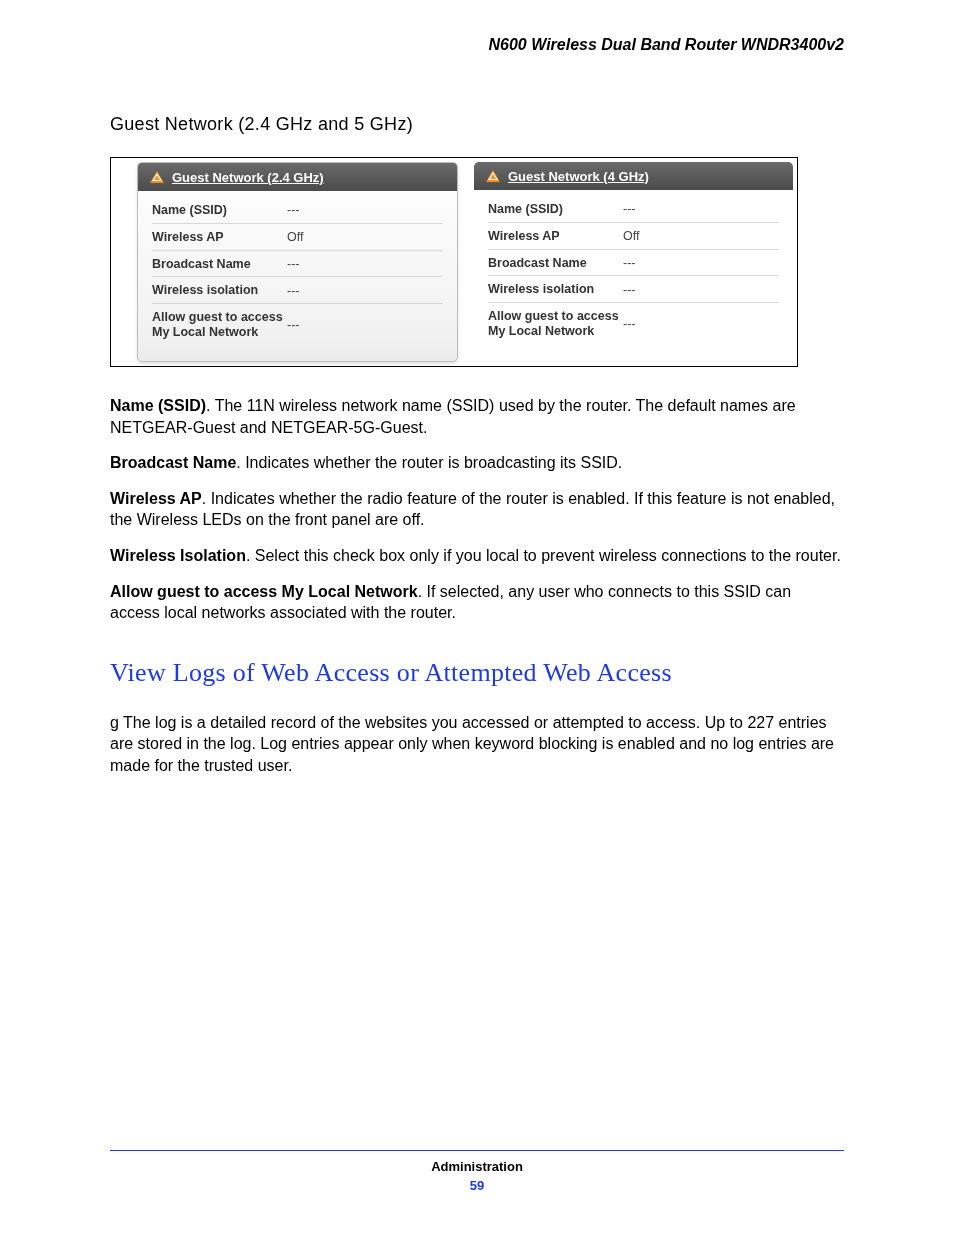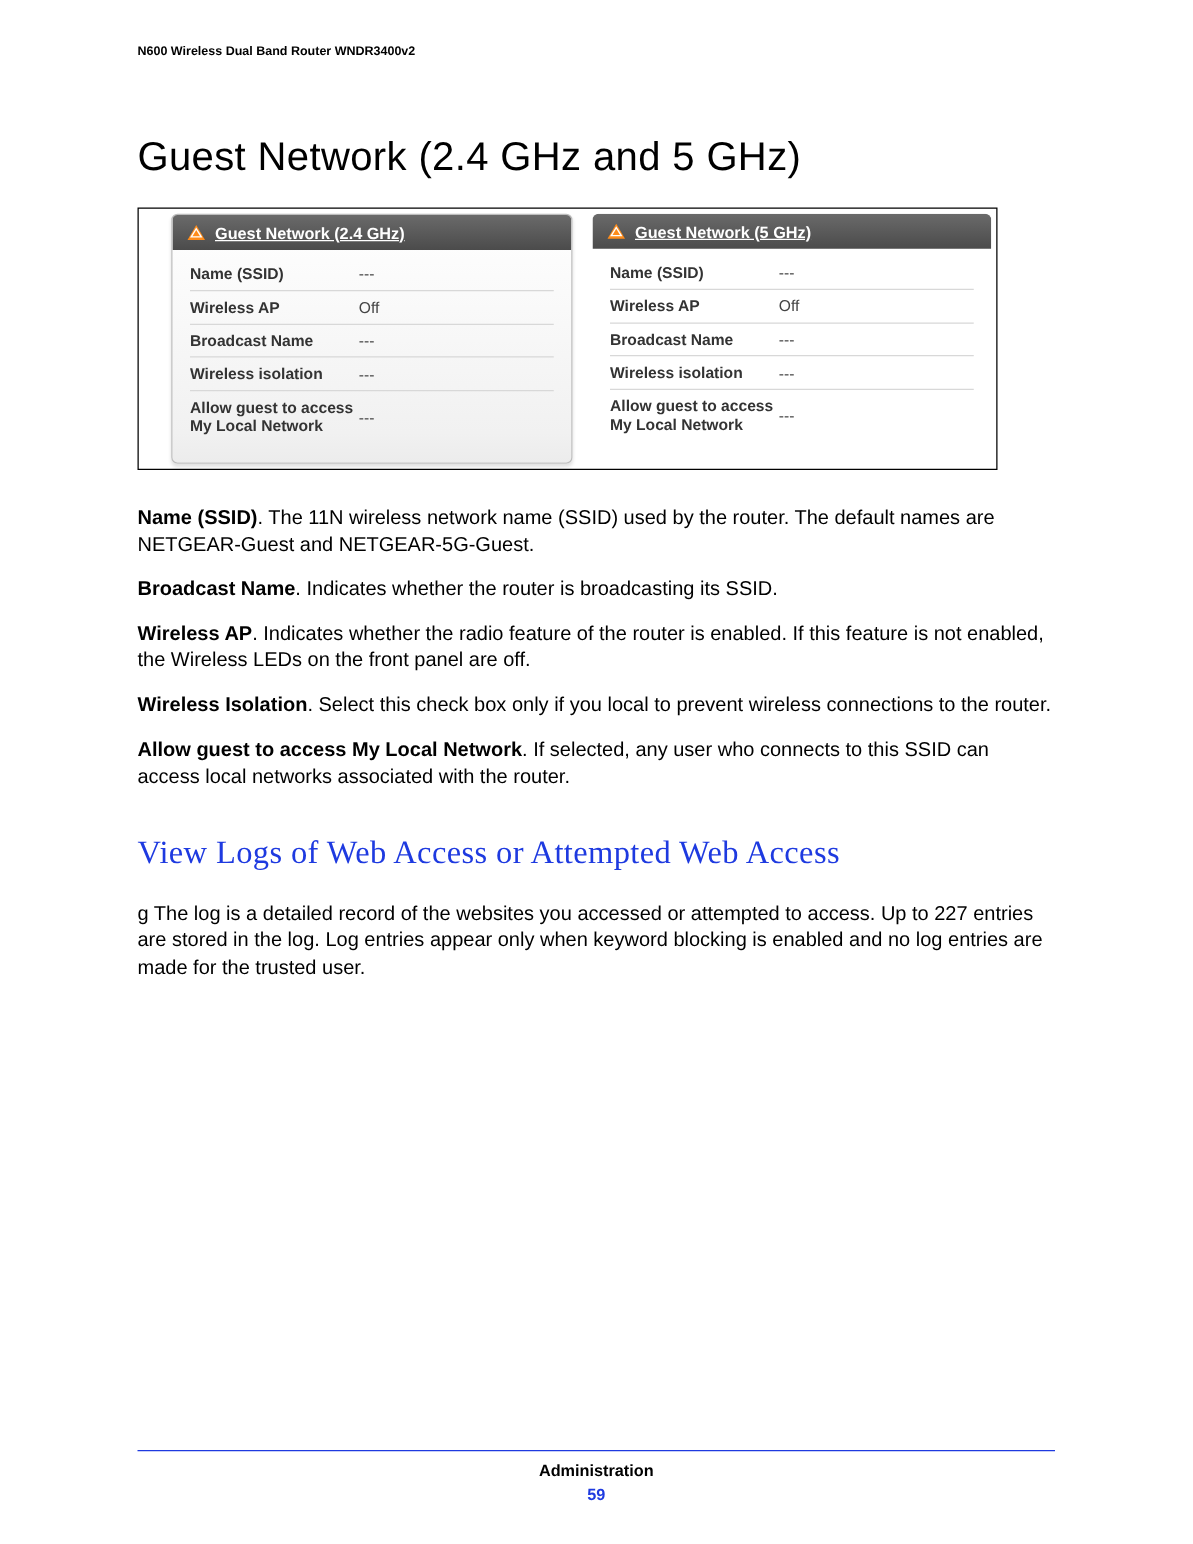--- a/index.html
+++ b/index.html
@@ -10,29 +10,30 @@
     color: #000;
     width: 954px;
   }
   .page {
     padding: 36px 110px 20px 110px;
     box-sizing: border-box;
     position: relative;
     min-height: 1235px;
   }
   .doc-header {
-    text-align: left;
-    font-weight: bold;
-    font-size: 10px;
+    text-align: right;
+    font-weight: bold;
+    font-size: 16px;
     margin-bottom: 60px;
+    font-style: italic;
   }
   h2.section-title {
     font-family: "Century Gothic", Futura, Arial, sans-serif;
     font-weight: normal;
-    font-size: 32px;
+    font-size: 18px;
     letter-spacing: 0.3px;
     margin: 0 0 22px 0;
   }
   h2.section-link {
     font-family: Liberation Serif, serif;
     font-weight: normal;
     font-size: 26px;
     letter-spacing: 0.3px;
     color: #1e3ae0;
     margin: 34px 0 24px 0;
@@ -133,21 +134,21 @@
     color: #333;
     line-height: 1.18;
   }
   .row .v { color: #444; }
   .definitions { font-size: 16px; line-height: 1.35; }
   .definitions p { margin: 12px 0 14px 0; }
   .definitions p .term { font-weight: bold; }
   .footer {
     position: absolute;
     left: 110px; right: 110px;
-    bottom: 32px;
+    bottom: 42px;
     text-align: center;
   }
   .footer-rule {
     border: 0;
     border-top: 1.5px solid #1e3ae0;
     margin: 0 0 8px 0;
   }
   .footer .chap {
     font-weight: bold;
     font-size: 13px;
@@ -200,21 +201,21 @@
               <div class="v">---</div>
             </div>
         </div>
       </div>
 
       <div class="panel panel5">
         <div class="panel-head">
           <span class="warn">
               <span class="tri-outline"></span>
             </span>
-          <a class="title" href="#">Guest Network (5 GHz)</a>
+          <a class="title" href="#">Guest Network (4 GHz)</a>
         </div>
         <div class="panel-body">
           <div class="row">
               <div class="k">Name (SSID)</div>
               <div class="v">---</div>
             </div>
           <div class="row">
               <div class="k">Wireless AP</div>
               <div class="v">Off</div>
             </div>

